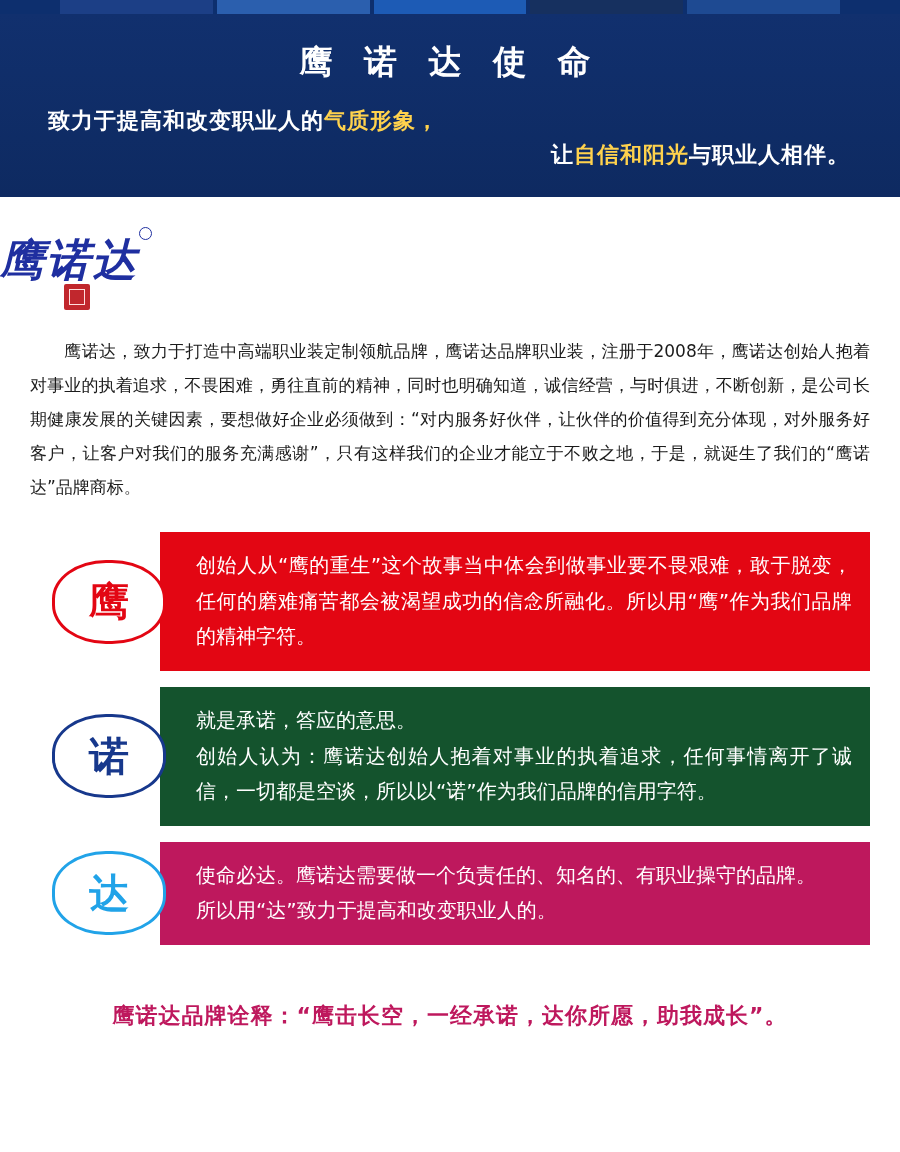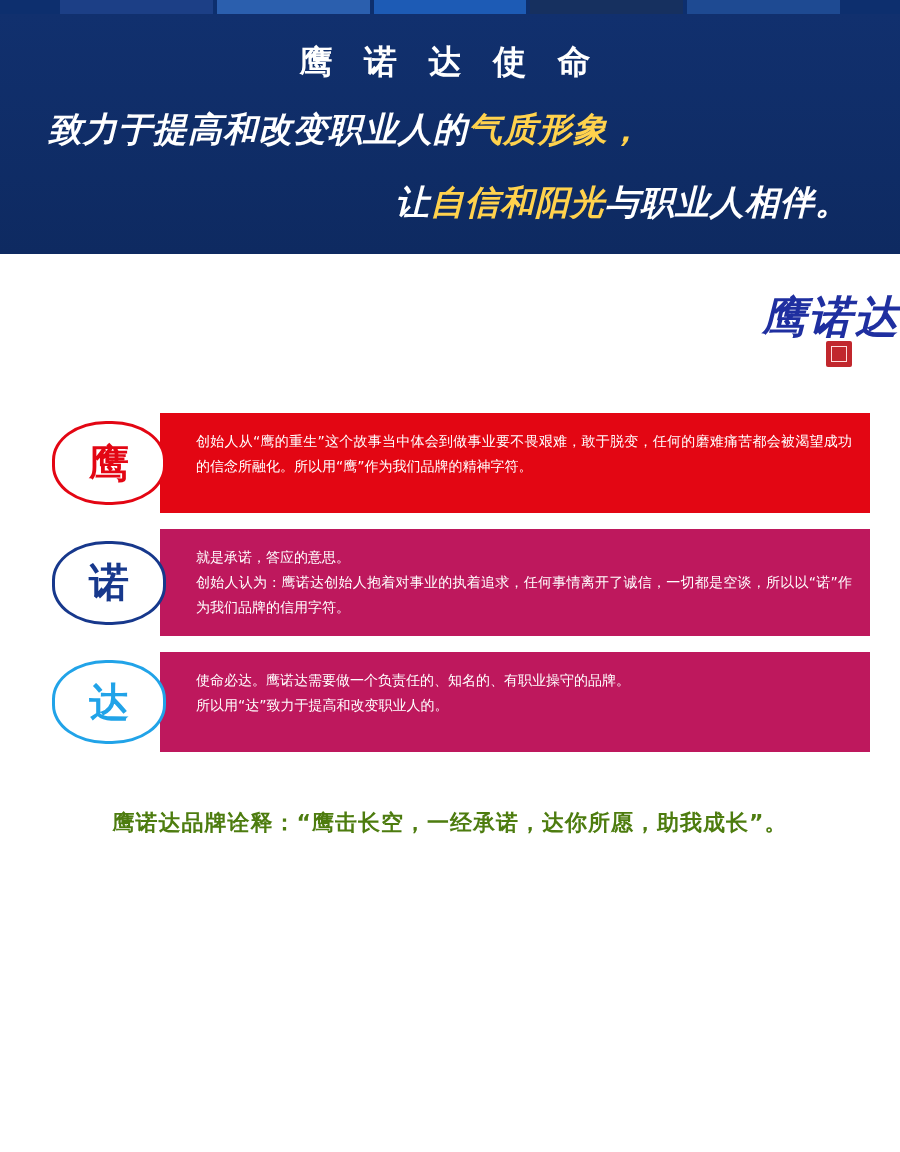--- a/index.html
+++ b/index.html
@@ -41,36 +41,34 @@
     text-align:center;
     color:#ffffff;
     font-size:33px;
     font-weight:bold;
     letter-spacing:10px;
     margin:8px 0 18px 0;
     font-family:"DejaVu Serif","Liberation Serif",serif;
   }
   .mission-line{
     color:#ffffff;
-    font-size:34px;
+    font-size:22px;
     font-weight:bold;
     letter-spacing:1px;
     line-height:1.55;
     font-family:"DejaVu Serif","Liberation Serif",serif;
-    font-style:italic;
   }
   .mission-line.l1{text-align:left;padding-left:8px;}
-  .mission-line.l2{text-align:right;padding-right:10px;margin-top:20px;}
+  .mission-line.l2{text-align:right;padding-right:10px;}
   .hl{color:#ffd24d;}
 
   
   .logo-wrap{
-    text-align:right;
+    text-align:left;
     padding:34px 0 18px 0;
-    margin-left:20px;
   }
   .logo{
     display:inline-block;
     position:relative;
   }
   .logo-text{
     font-family:"DejaVu Serif","Liberation Serif",serif;
     font-size:44px;
     font-weight:bold;
     color:#1f2fa0;
@@ -114,29 +112,29 @@
     padding:28px 30px 10px 30px;
   }
   .block{
     position:relative;
     margin-bottom:16px;
     min-height:100px;
   }
   .block-body{
     margin-left:130px;
     color:#ffffff;
-    font-size:14px;
+    font-size:20px;
     line-height:1.78;
     padding:16px 18px 16px 36px;
     box-sizing:border-box;
     min-height:100px;
     text-align:justify;
   }
   .block.red   .block-body{background:#e30613;}
-  .block.navy  .block-body{background:#be185d;}
+  .block.navy  .block-body{background:#14532d;}
   .block.blue  .block-body{background:#be185d;}
 
   .badge{
     position:absolute;
     left:22px; top:50%;
     transform:translateY(-50%);
     width:108px;height:78px;
     border-radius:54px/39px;
     background:#ffffff;
     display:flex;
@@ -150,21 +148,21 @@
   .block.red   .badge{border:3px solid #e30613;color:#e30613;}
   .block.navy  .badge{border:3px solid #17388c;color:#17388c;}
   .block.blue  .badge{border:3px solid #21a3e8;color:#21a3e8;}
 
   
   .slogan{
     padding:30px 30px 60px 30px;
     text-align:center;
     font-size:22px;
     font-weight:bold;
-    color:#4d7c0f;
+    color:#be185d;
     letter-spacing:1px;
     font-family:"DejaVu Sans","Liberation Sans",sans-serif;
   }
 </style>
 </head>
 <body>
 
 <div class="page">
 
   <div class="photo-strip">
@@ -186,20 +184,23 @@
   </div>
 
   <div class="logo-wrap">
     <div class="logo">
       <span class="logo-text">鹰诺达</span>
       <span class="logo-dot"></span>
       <div class="logo-seal"></div>
     </div>
   </div>
 
+  <div class="intro">
+    <span class="indent"></span><span>鹰诺达，致力于打造中高端职业装定制领航品牌，鹰诺达品牌职业装，注册于2008年，鹰诺达创始人抱着对事业的执着追求，不畏困难，勇往直前的精神，同时也明确知道，诚信经营，与时俱进，不断创新，是公司长期健康发展的关键因素，要想做好企业必须做到：“对内服务好伙伴，让伙伴的价值得到充分体现，对外服务好客户，让客户对我们的服务充满感谢”，只有这样我们的企业才能立于不败之地，于是，就诞生了我们的“鹰诺达”品牌商标。</span>
+  </div>
 
   <div class="blocks">
 
     <div class="block red">
       <div class="badge">鹰</div>
       <div class="block-body">创始人从“鹰的重生”这个故事当中体会到做事业要不畏艰难，敢于脱变，任何的磨难痛苦都会被渴望成功的信念所融化。所以用“鹰”作为我们品牌的精神字符。</div>
     </div>
 
     <div class="block navy">
       <div class="badge">诺</div>

